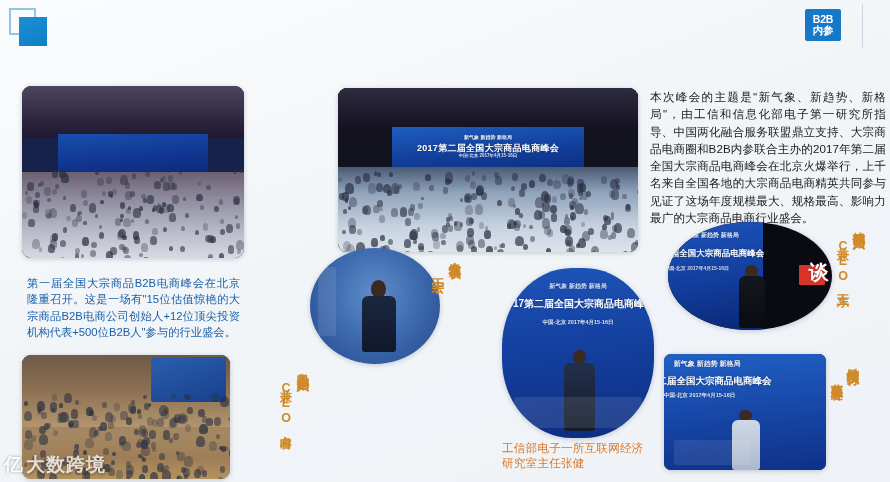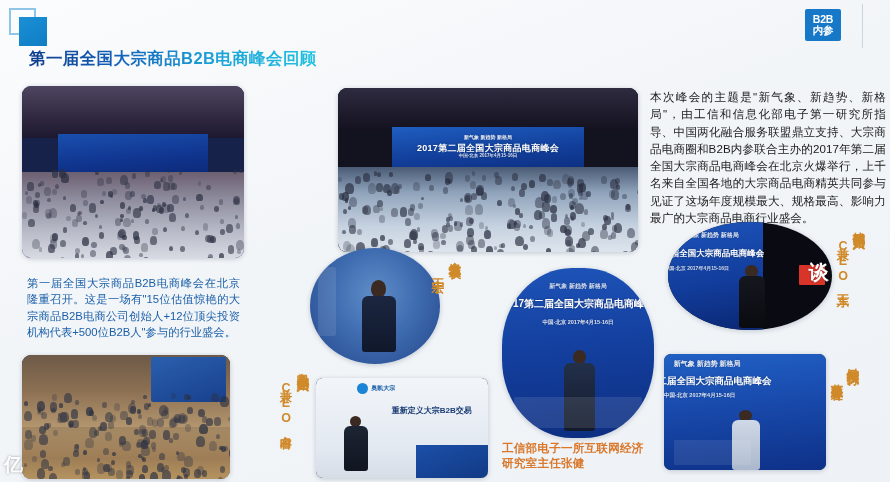--- a/index.html
+++ b/index.html
@@ -88,21 +88,21 @@
   
   .vlabel{
     position:absolute;
     writing-mode:vertical-rl; text-orientation:upright;
     font-size:12.5px; font-weight:bold; line-height:1.28;
     color:#d08a2a; letter-spacing:1px; white-space:nowrap;
   }
 
   
   .hcap{
-    position:absolute; font-size:11.6px; font-weight:bold; line-height:15px;
+    position:absolute; font-size:11.6px; font-weight:normal; line-height:15px;
     color:#d9772a; letter-spacing:.2px;
   }
 
   
   .stage-txt{
     position:absolute; color:#ffffff; font-weight:bold;
     text-shadow:0 0 2px rgba(0,0,0,.35); white-space:nowrap;
   }
 
   
@@ -133,21 +133,20 @@
 
   <div class="corner-outline"></div>
   <div class="corner-solid"></div>
 
   <div class="b2b-badge">
     <span>B2B</span>
     <span>内参</span>
   </div>
   <div class="badge-rule"></div>
 
-  <div id="title-left" class="sec-title">第一届全国大宗商品B2B电商峰会回顾</div>
 
   <div class="photo" style="left:22px; top:86px; width:222px; height:172px;">
     <div class="inner">
       <div class="aud-ceiling" style="height:30%;
            background:linear-gradient(180deg,#4e4560 0%,#332a44 55%,#1d1830 100%);"></div>
       <div class="aud-screen" style="left:16%; top:28%; width:68%; height:26%;
            background:linear-gradient(175deg,#1a4fae 0%,#10358f 55%,#0b2672 100%);"></div>
       <div class="aud-seats" style="height:50%;
            background:linear-gradient(180deg,#6c5f70 0%,#8c8a9c 30%,#b9bcc8 70%,#d7dae2 100%);"></div>
       <div class="dots" id="dots-a">
@@ -716,36 +715,20 @@
         <div class="body" style="left:0;top:22%;width:100%;height:78%;
              background:linear-gradient(180deg,#1b2640,#10182b);"></div>
       </div>
       <div style="position:absolute;left:6%;top:16%;width:14%;height:60%;
                   background:rgba(255,255,255,.10);border-radius:2px;"></div>
     </div>
   </div>
   <div class="vlabel" style="left:447px; top:252px;">金银岛董事长</div>
   <div class="vlabel" style="left:430px; top:268px;">王宇宏</div>
 
-  <div class="photo" style="left:316px; top:378px; width:172px; height:100px; border-radius:7px;">
-    <div class="inner" style="background:linear-gradient(180deg,#f2f5f9 0%,#e3e9f1 70%,#d6dde7 100%);">
-      <div style="position:absolute;left:24%;top:5%;display:flex;align-items:center;gap:3px;">
-        <div style="width:11px;height:11px;border-radius:50%;background:#1a84d6;"></div>
-        <span style="font-size:6px;font-weight:bold;color:#1a5fa8;">奥凯大宗</span>
-      </div>
-      <div style="position:absolute;left:44%;top:27%;font-size:8px;font-weight:bold;color:#173a72;white-space:nowrap;">重新定义大宗B2B交易</div>
-      <div class="person" style="left:16%;top:38%;width:14%;height:55%;">
-        <div class="head" style="left:26%;top:0;width:48%;height:20%;"></div>
-        <div class="body" style="left:0;top:18%;width:100%;height:82%;
-             background:linear-gradient(180deg,#1d2433,#101520);"></div>
-      </div>
-      <div style="position:absolute;left:58%;bottom:0;width:42%;height:33%;
-                  background:linear-gradient(160deg,#1b4fa8,#123a85);"></div>
-    </div>
-  </div>
   <div class="vlabel" style="left:295px; top:363px;">奥凯大宗创始人</div>
   <div class="vlabel" style="left:278px; top:380px;">兼CEO白睿</div>
 
   <div class="oval" style="left:502px; top:268px; width:152px; height:170px; border-radius:46%;">
     <div class="inner" style="position:absolute;inset:0;background:linear-gradient(175deg,#1e54b8 0%,#1440a0 45%,#0d2e80 100%);">
       <div class="stage-txt" style="left:50%;top:8%;transform:translateX(-50%);font-size:6px;opacity:.8;">新气象  新趋势  新格局</div>
       <div class="stage-txt" style="left:50%;top:17%;transform:translateX(-50%);font-size:10px;">2017第二届全国大宗商品电商峰会</div>
       <div class="stage-txt" style="left:50%;top:30%;transform:translateX(-50%);font-size:5.5px;opacity:.85;">中国·北京  2017年4月15-16日</div>
       <div class="person" style="left:41%;top:48%;width:20%;height:48%;">
         <div class="head" style="left:28%;top:0;width:44%;height:18%;"></div>
@@ -793,15 +776,16 @@
     </div>
   </div>
   <div class="vlabel" style="left:845px; top:358px;">钟鼎创投执行</div>
   <div class="vlabel" style="left:829px; top:374px;">董事朱迎春</div>
 
   <div class="oval" style="left:296px; top:262px; width:36px; height:92px; z-index:-1;
        background:radial-gradient(ellipse at 60% 50%,#9db9e0,#cfdcee);"></div>
 
   <div id="watermark">
     <span class="wm-logo">亿</span>
+    <span class="wm-text">大数跨境</span>
   </div>
 
 </div>
 
 </body></html>

